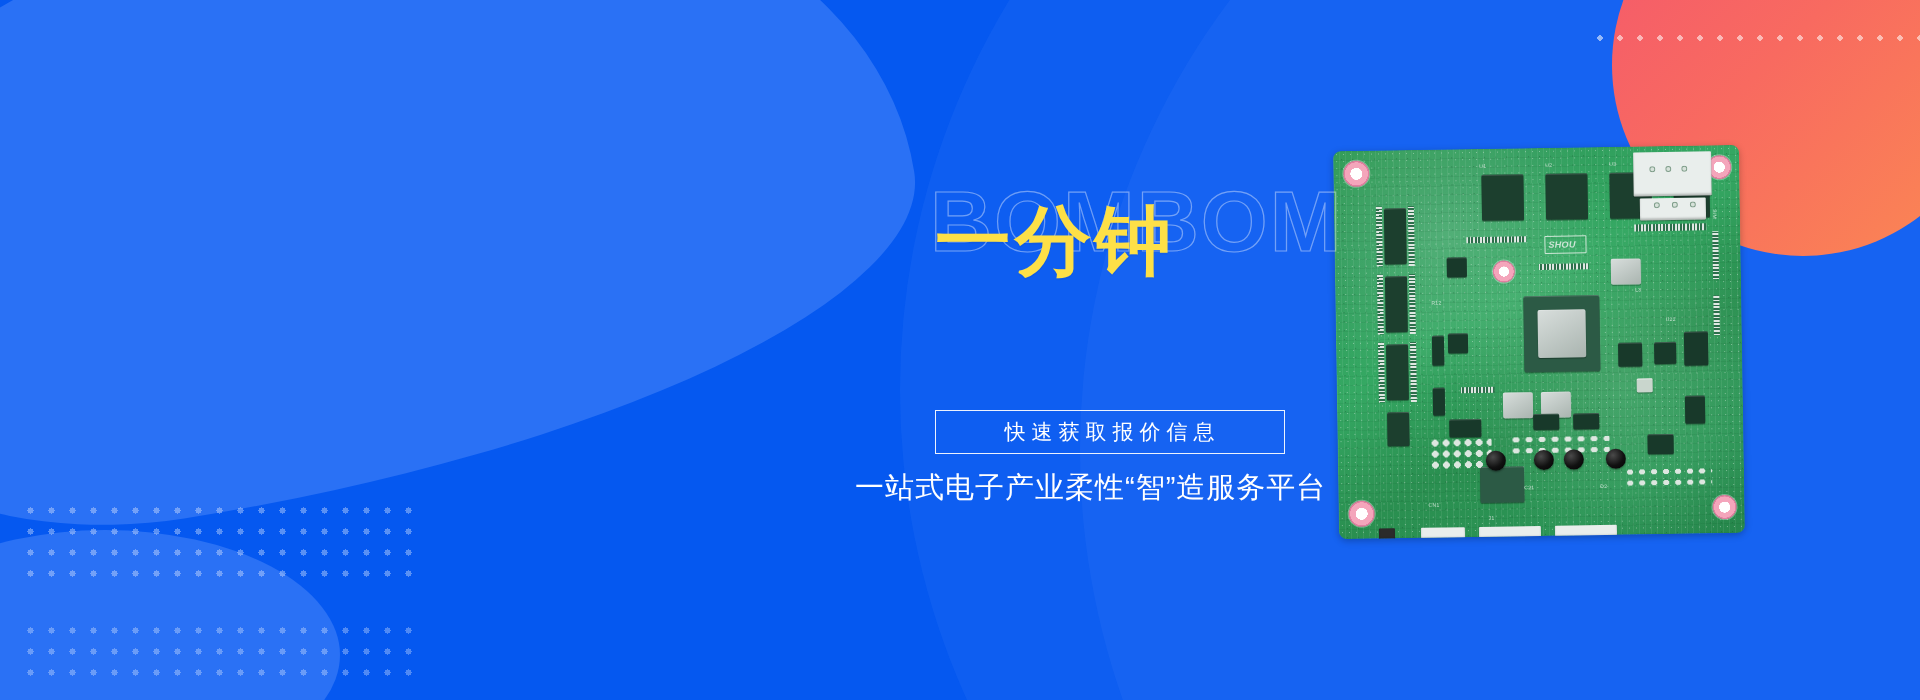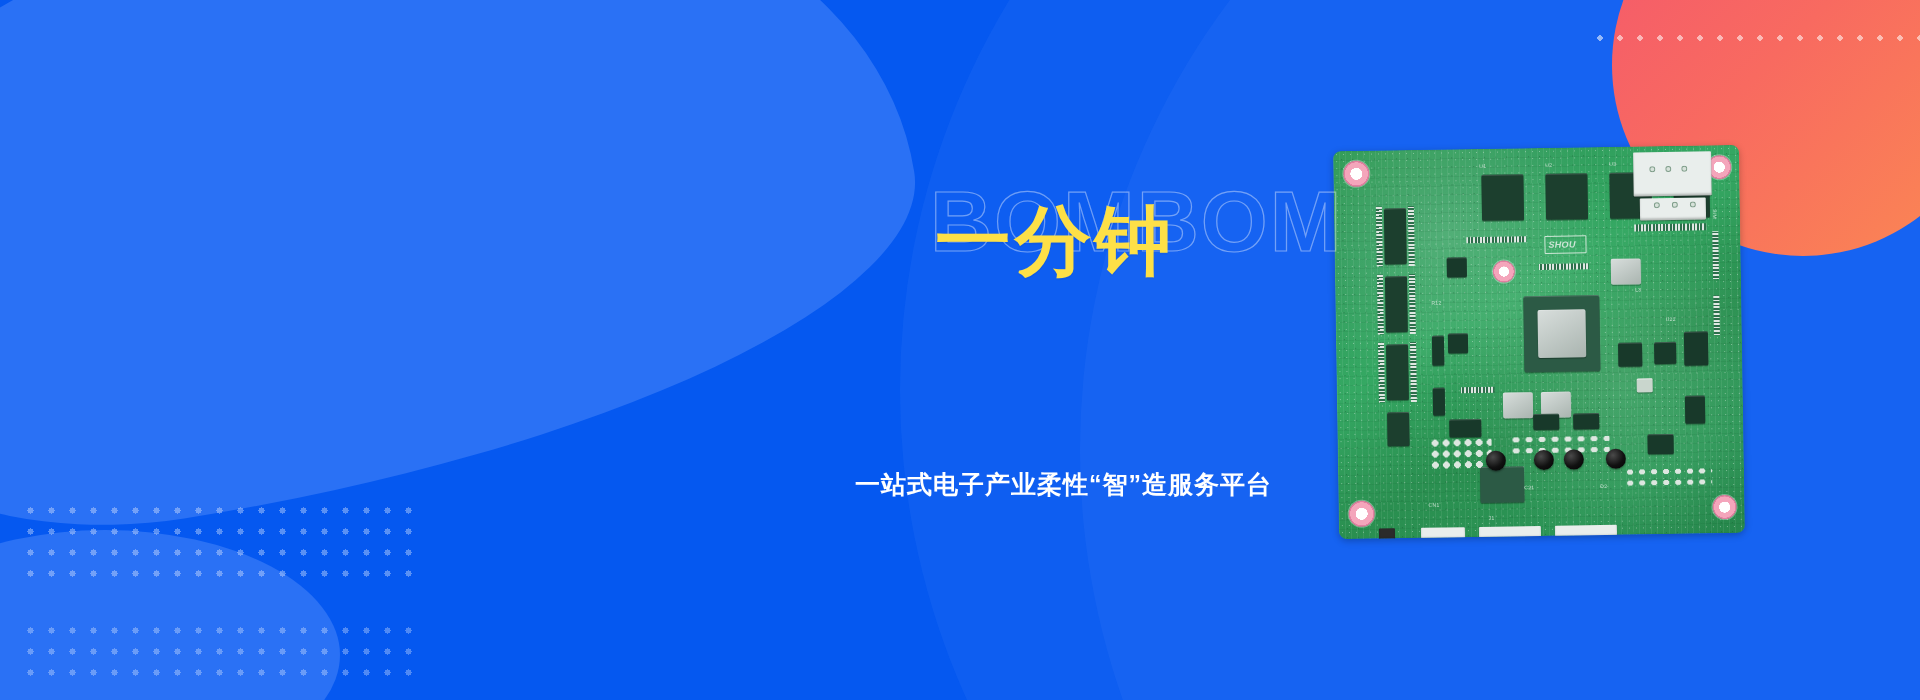--- a/index.html
+++ b/index.html
@@ -96,22 +96,22 @@
     display:flex;align-items:center;justify-content:center;
     box-sizing:border-box;
   }
   .cta-box .cta-text{
     color:#ffffff;font-size:21px;letter-spacing:6px;
     font-weight:400;white-space:nowrap;padding-left:5px;
   }
   .subtitle{
     position:absolute;
     left:855px;top:468px;
-    color:#ffffff;font-size:25px;letter-spacing:1px;
-    white-space:nowrap;font-weight:700;
+    color:#ffffff;font-size:29px;letter-spacing:1px;
+    white-space:nowrap;font-weight:400;
   }
   
   .pcb-wrap{
     position:absolute;
     left:1336px;top:148px;
     width:406px;height:388px;
     transform:rotate(-0.9deg);
   }
   .pcb{
     position:absolute;inset:0;
@@ -280,17 +280,20 @@
   </div>
 
   <div class="content">
 
     <div class="watermark">BOMBOM</div>
 
     <div class="headline">
       <span class="l1">一分钟</span>
     </div>
 
+    <div class="cta-box">
+      <span class="cta-text">快速获取报价信息</span>
+    </div>
 
     <div class="subtitle">一站式电子产业柔性“智”造服务平台</div>
   </div>
 
 </div>
 
 </body></html>

